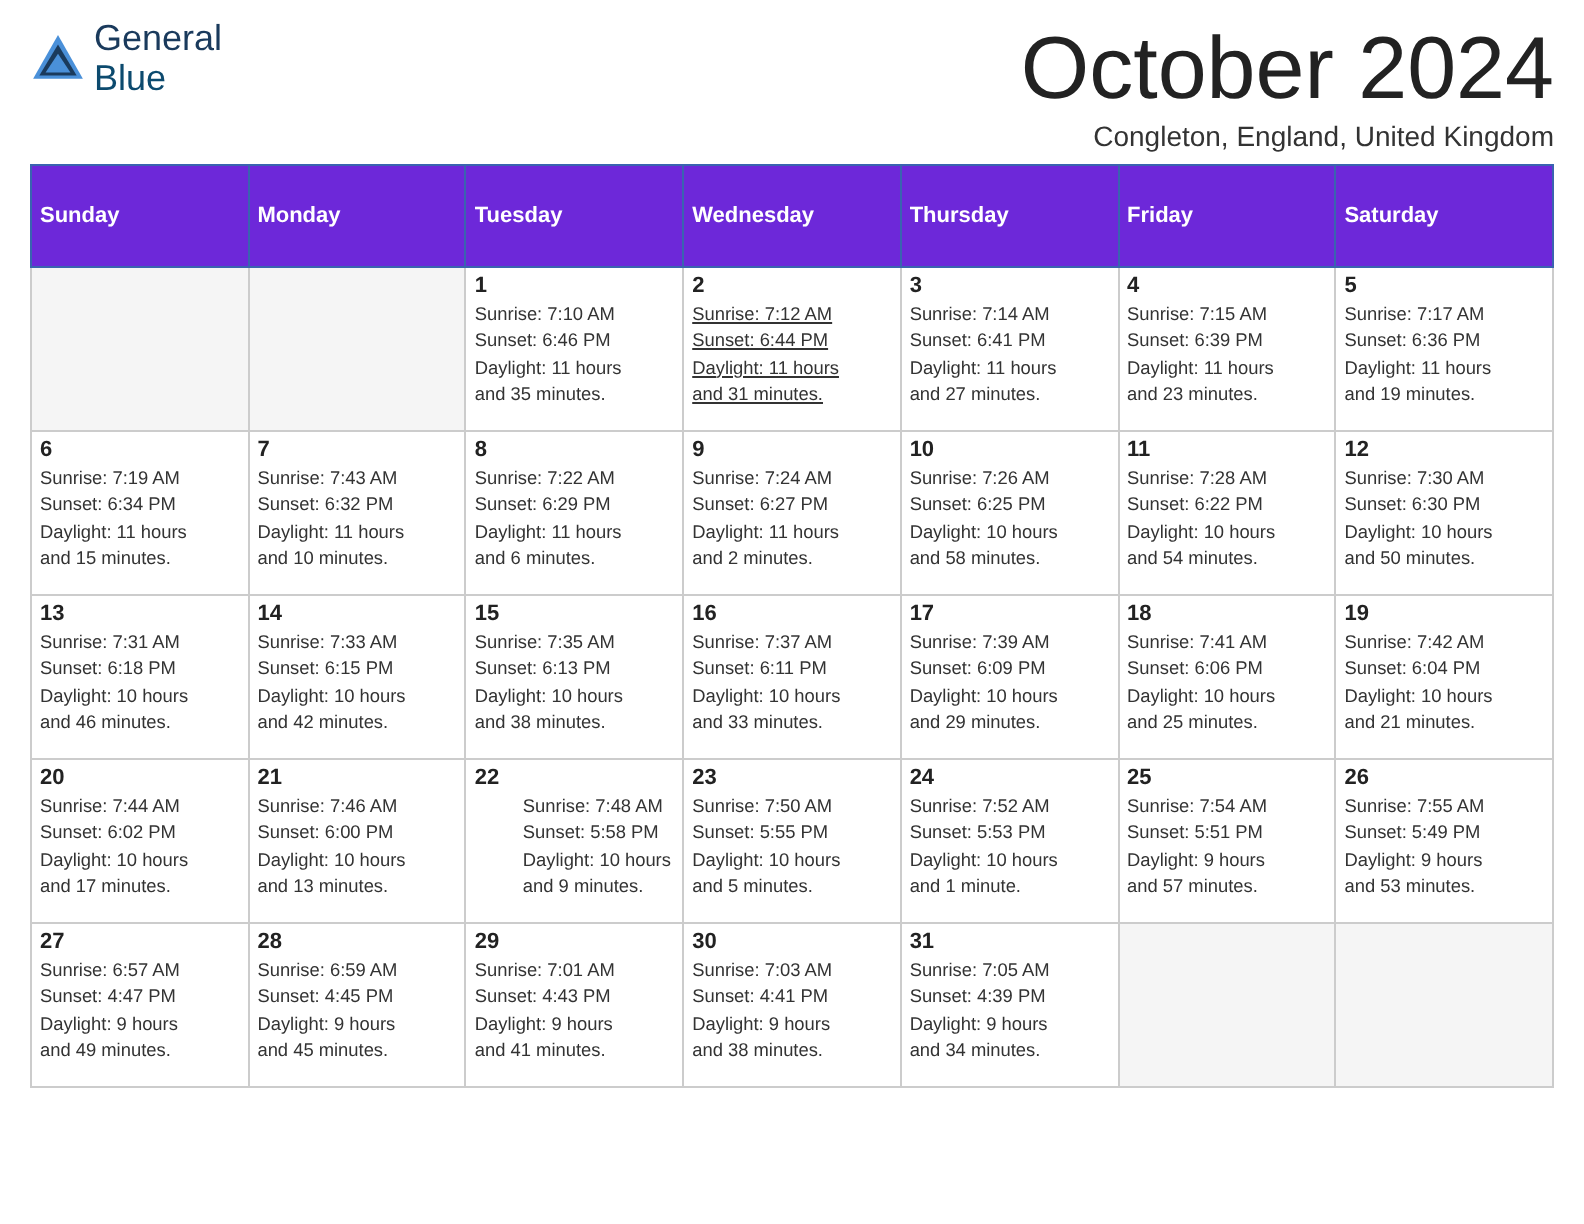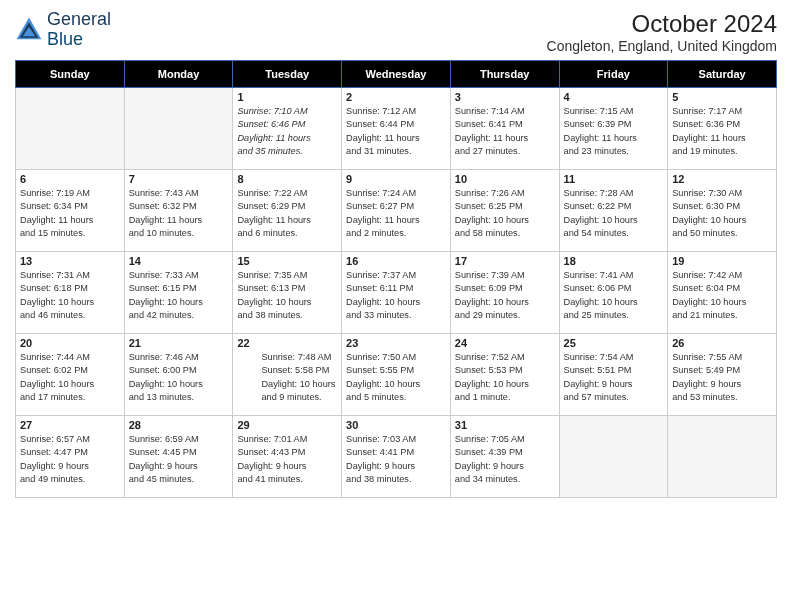--- a/index.html
+++ b/index.html
@@ -35,40 +35,40 @@
       color: #0c4a6e;
     }
     .logo-icon {
       width: 28px;
       height: 28px;
     }
     .title-block {
       text-align: right;
     }
     .month-title {
-      font-size: 24px;
+      font-size: 44px;
       font-weight: normal;
       color: #222;
     }
     .location {
       font-size: 14px;
       color: #333;
     }
     table {
       width: 100%;
       border-collapse: collapse;
       table-layout: fixed;
     }
     th {
-      background: #000000;
+      background: #6d28d9;
       color: #fff;
       font-size: 11px;
       font-weight: bold;
-      padding: 7px 4px;
-      text-align: center;
+      padding: 19px 4px;
+      text-align: left;
       border: 1px solid #3a63b0;
     }
     td {
       border: 1px solid #ccc;
       vertical-align: top;
       padding: 3px 4px;
       font-size: 9.5px;
       color: #333;
       height: 82px;
       background: #fff;
@@ -122,28 +122,28 @@
           <th>Friday</th>
           <th>Saturday</th>
         </tr>
     </thead>
     <tbody id="calendar-body">
     <tr>
           <td class="empty"></td>
           <td class="empty"></td>
           <td>
             <span class="day-num">1</span>
-            <div class="day-info" style="white-space: pre-line; font-style: italic;">Sunrise: 7:10 AM
+            <div class="day-info" style="white-space: pre-line;">Sunrise: 7:10 AM
 Sunset: 6:46 PM
 Daylight: 11 hours
 and 35 minutes.</div>
           </td>
           <td>
             <span class="day-num">2</span>
-            <div class="day-info" style="white-space: pre-line;">Sunrise: 7:12 AM
+            <div class="day-info" style="white-space: pre-line; text-decoration: underline;">Sunrise: 7:12 AM
 Sunset: 6:44 PM
 Daylight: 11 hours
 and 31 minutes.</div>
           </td>
           <td>
             <span class="day-num">3</span>
             <div class="day-info" style="white-space: pre-line;">Sunrise: 7:14 AM
 Sunset: 6:41 PM
 Daylight: 11 hours
 and 27 minutes.</div>

